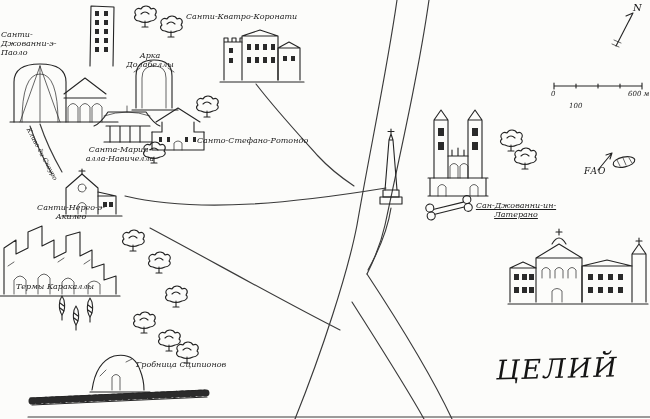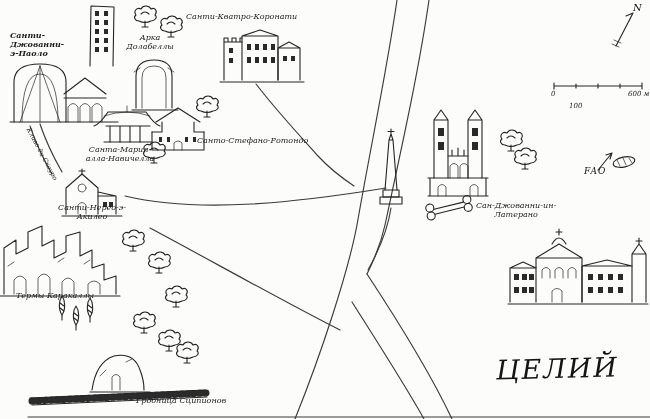--- a/index.html
+++ b/index.html
@@ -230,29 +230,29 @@
         <use href="#tree" x="174" y="342"></use>
         <use href="#tree" x="498" y="130"></use>
         <use href="#tree" x="512" y="148"></use>
         <use href="#cyp" x="56" y="296"></use>
         <use href="#cyp" x="70" y="306"></use>
         <use href="#cyp" x="84" y="298"></use>
       </g>
     </g>
   </svg>
 
-  <div class="lbl" style="left:10px;top:31px;width:58px;font-weight:bold;">Санти-Джованни-э-Паоло</div>
-  <div class="lbl c" style="left:122px;top:34px;width:56px;">Арка Долабеллы</div>
+  <div class="lbl" style="left:1px;top:31px;width:58px;">Санти-Джованни-э-Паоло</div>
+  <div class="lbl c" style="left:122px;top:52px;width:56px;">Арка Долабеллы</div>
   <div class="lbl c" style="left:78px;top:146px;width:84px;">Санта-Мария-алла-Навичелла</div>
   <div class="lbl" style="left:186px;top:13px;width:140px;">Санти-Кватро-Коронати</div>
   <div class="lbl" style="left:197px;top:137px;width:120px;">Санто-Стефано-Ротондо</div>
-  <div class="lbl c" style="left:34px;top:204px;width:74px;margin-left:21px;">Санти-Нерео-э-Акилео</div>
-  <div class="lbl" style="left:16px;top:292px;width:100px;">Термы Каракаллы</div>
-  <div class="lbl" style="left:136px;top:397px;width:120px;">Гробница Сципионов</div>
-  <div class="lbl c" style="left:475px;top:202px;width:82px;">Сан-Джованни-ин-Латерано</div>
+  <div class="lbl c" style="left:34px;top:204px;width:74px;">Санти-Нерео-э-Акилео</div>
+  <div class="lbl" style="left:16px;top:283px;width:100px;">Термы Каракаллы</div>
+  <div class="lbl" style="left:136px;top:361px;width:120px;">Гробница Сципионов</div>
+  <div class="lbl c" style="left:475px;top:202px;width:82px;text-decoration:underline;">Сан-Джованни-ин-Латерано</div>
 
   <div class="region-lbl" style="left:496px;top:355px;">ЦЕЛИЙ</div>
 
   <div class="compass-lbl" style="left:633px;top:3px;">N</div>
 
   <div class="fao-lbl" style="left:584px;top:167px;">FAO</div>
 
   <div class="street-lbl" style="left:31px;top:127px;">Кливо ди Скауро</div>
 
   <div class="scale-lbl" style="left:551px;top:91px;">0</div>

